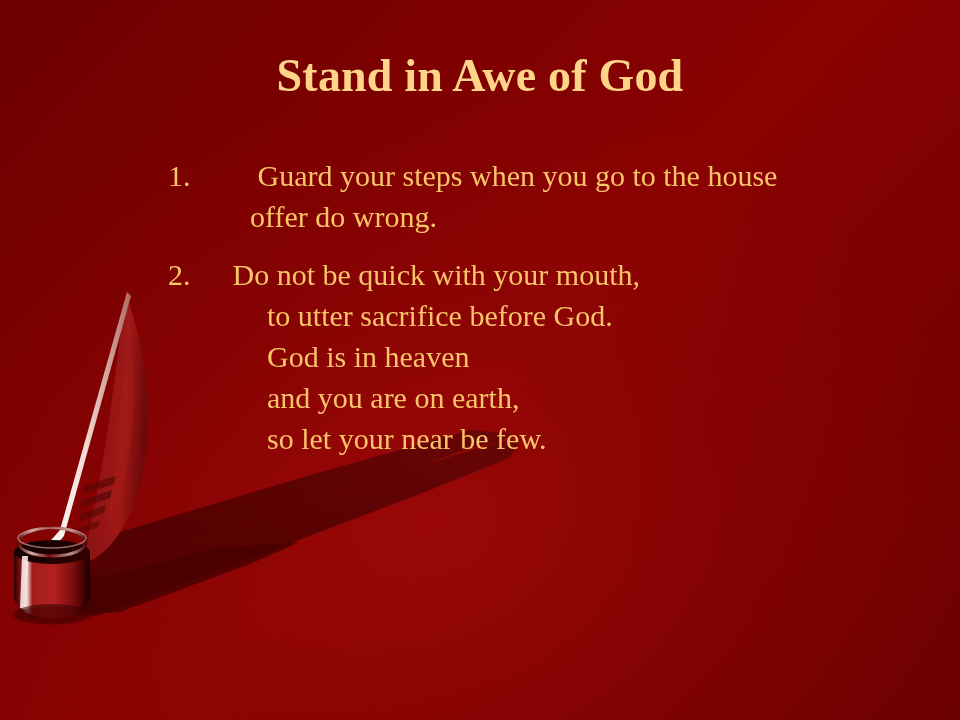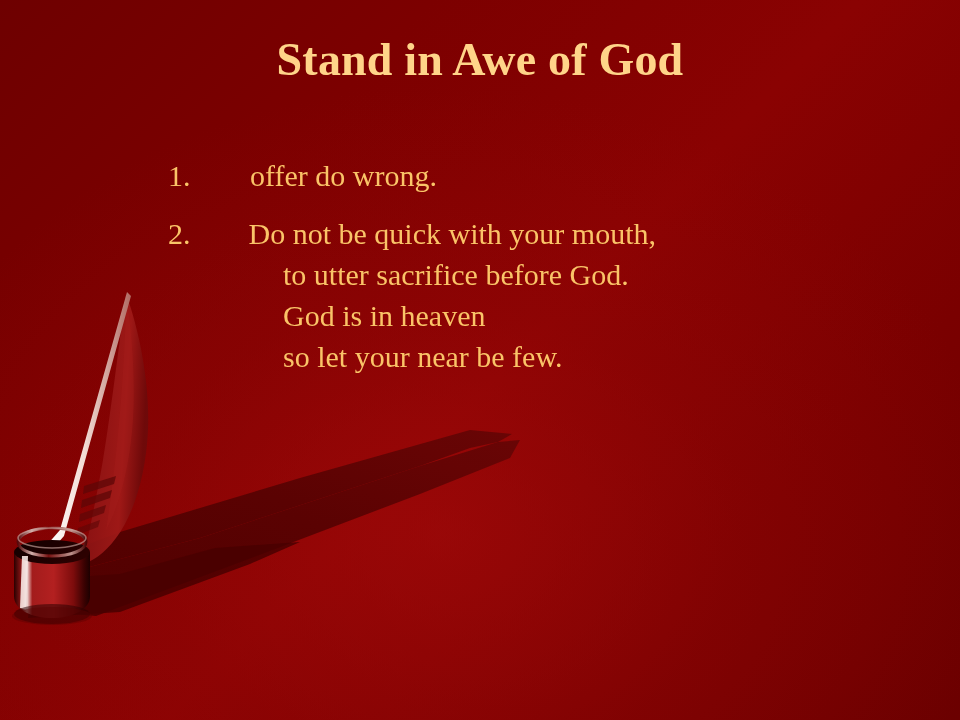--- a/index.html
+++ b/index.html
@@ -37,21 +37,21 @@
     position: absolute;
     left: 0;
     top: 0;
     width: 960px;
     height: 720px;
   }
 
   .slide-title {
     position: absolute;
     left: 0;
-    top: 32px;
+    top: 48px;
     width: 960px;
     text-align: center;
     font-size: 46px;
     line-height: 56px;
     font-weight: bold;
     color: #ffd489;
     letter-spacing: 0.2px;
     white-space: nowrap;
   }
 
@@ -79,21 +79,21 @@
     text-align: left;
     font-size: 30px;
     line-height: 41px;
     color: #fac468;
   }
 
   .bullet-text {
     margin-left: 82px;
     display: block;
   }
-  .item-2 .bullet-text { margin-left: 73px; }
+  .item-2 .bullet-text { margin-left: 57px; }
 
   .bullet-text .ln { display: block; white-space: pre; }
   .item-2 .bullet-text .ln.indent { padding-left: 42px; }
 </style>
 </head>
 <body>
 
 <div id="slide">
 
   <div id="art">
@@ -191,29 +191,31 @@
 
   <div id="content">
 
     <div class="slide-title">Stand in Awe of God</div>
 
     <div class="body-block">
 
       <div class="bullet-item item-1">
         <span class="bullet-marker">1.</span>
         <span class="bullet-text">
+          <span class="ln"> Guard your steps when you go to the house</span>
           <span class="ln">offer do wrong.</span>
         </span>
       </div>
 
       <div class="bullet-item item-2">
         <span class="bullet-marker">2.</span>
         <span class="bullet-text">
           <span class="ln"> Do not be quick with your mouth,</span>
           <span class="ln indent">to utter sacrifice before God.</span>
           <span class="ln indent">God is in heaven</span>
+          <span class="ln indent">and you are on earth,</span>
           <span class="ln indent">so let your near be few.</span>
         </span>
       </div>
 
     </div>
   </div>
 </div>
 
 </body></html>

